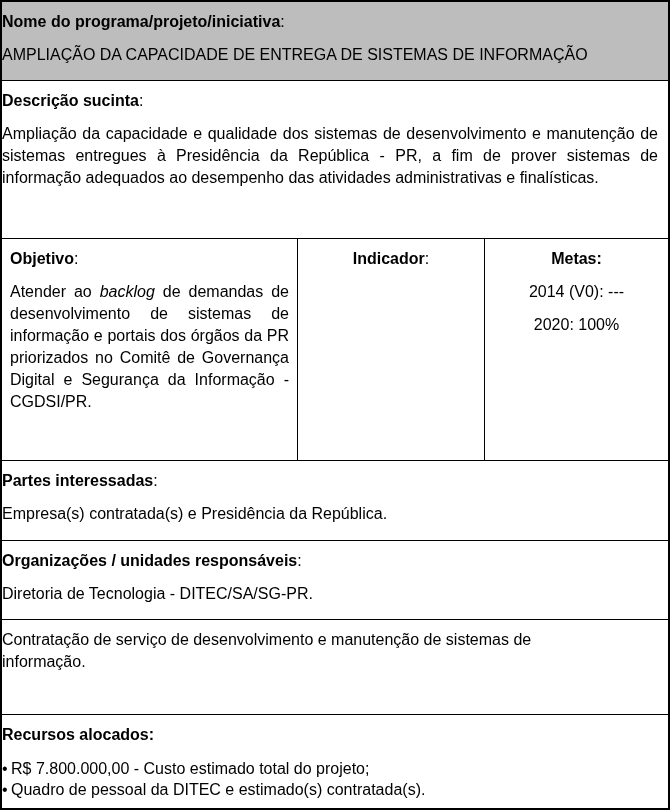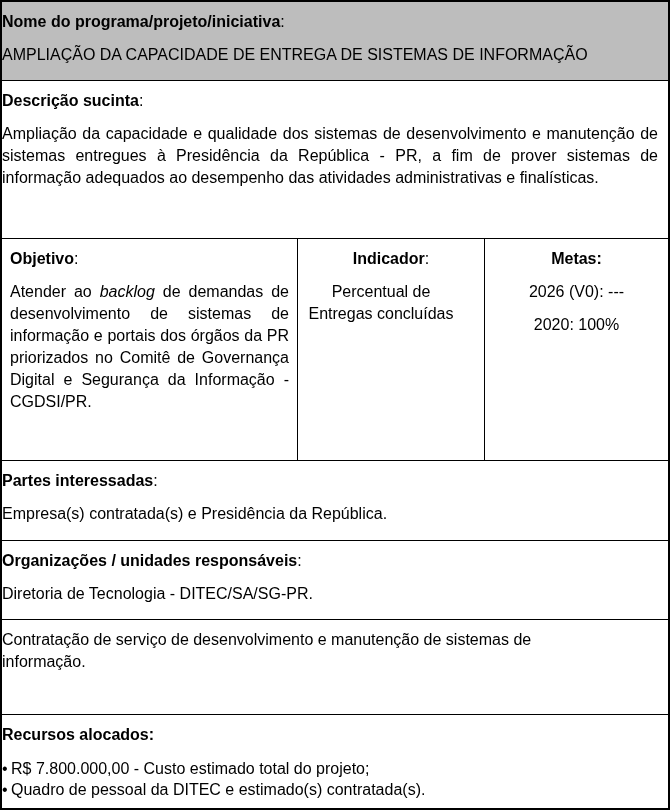--- a/index.html
+++ b/index.html
@@ -62,25 +62,24 @@
     <p class="para justify">Ampliação da capacidade e qualidade dos sistemas de desenvolvimento e manutenção de sistemas entregues à Presidência da República - PR, a fim de prover sistemas de informação adequados ao desempenho das atividades administrativas e finalísticas.</p>
   </section>
 
   <section class="row r3">
     <div class="cell c1">
       <p class="label"><span class="b">Objetivo</span><span>:</span></p>
       <p class="para justify"><span>Atender ao </span><em>backlog</em><span> de demandas de desenvolvimento de sistemas de informação e portais dos órgãos da PR priorizados no Comitê de Governança Digital e Segurança da Informação - CGDSI/PR.</span></p>
     </div>
     <div class="cell c2">
       <p class="label"><span class="b">Indicador</span><span>:</span></p>
-      <p class="para narrow">Percentual de Entregas concluídas</p>
     </div>
     <div class="cell c3">
       <p class="label b">Metas:</p>
-      <p class="para">2026 (V0): ---</p>
+      <p class="para">2014 (V0): ---</p>
       <p class="para">2020: 100%</p>
     </div>
   </section>
 
   <section class="row r5">
     <p class="label"><span class="b">Partes interessadas</span><span>:</span></p>
     <p class="para">Empresa(s) contratada(s) e Presidência da República.</p>
   </section>
 
   <section class="row r4">

